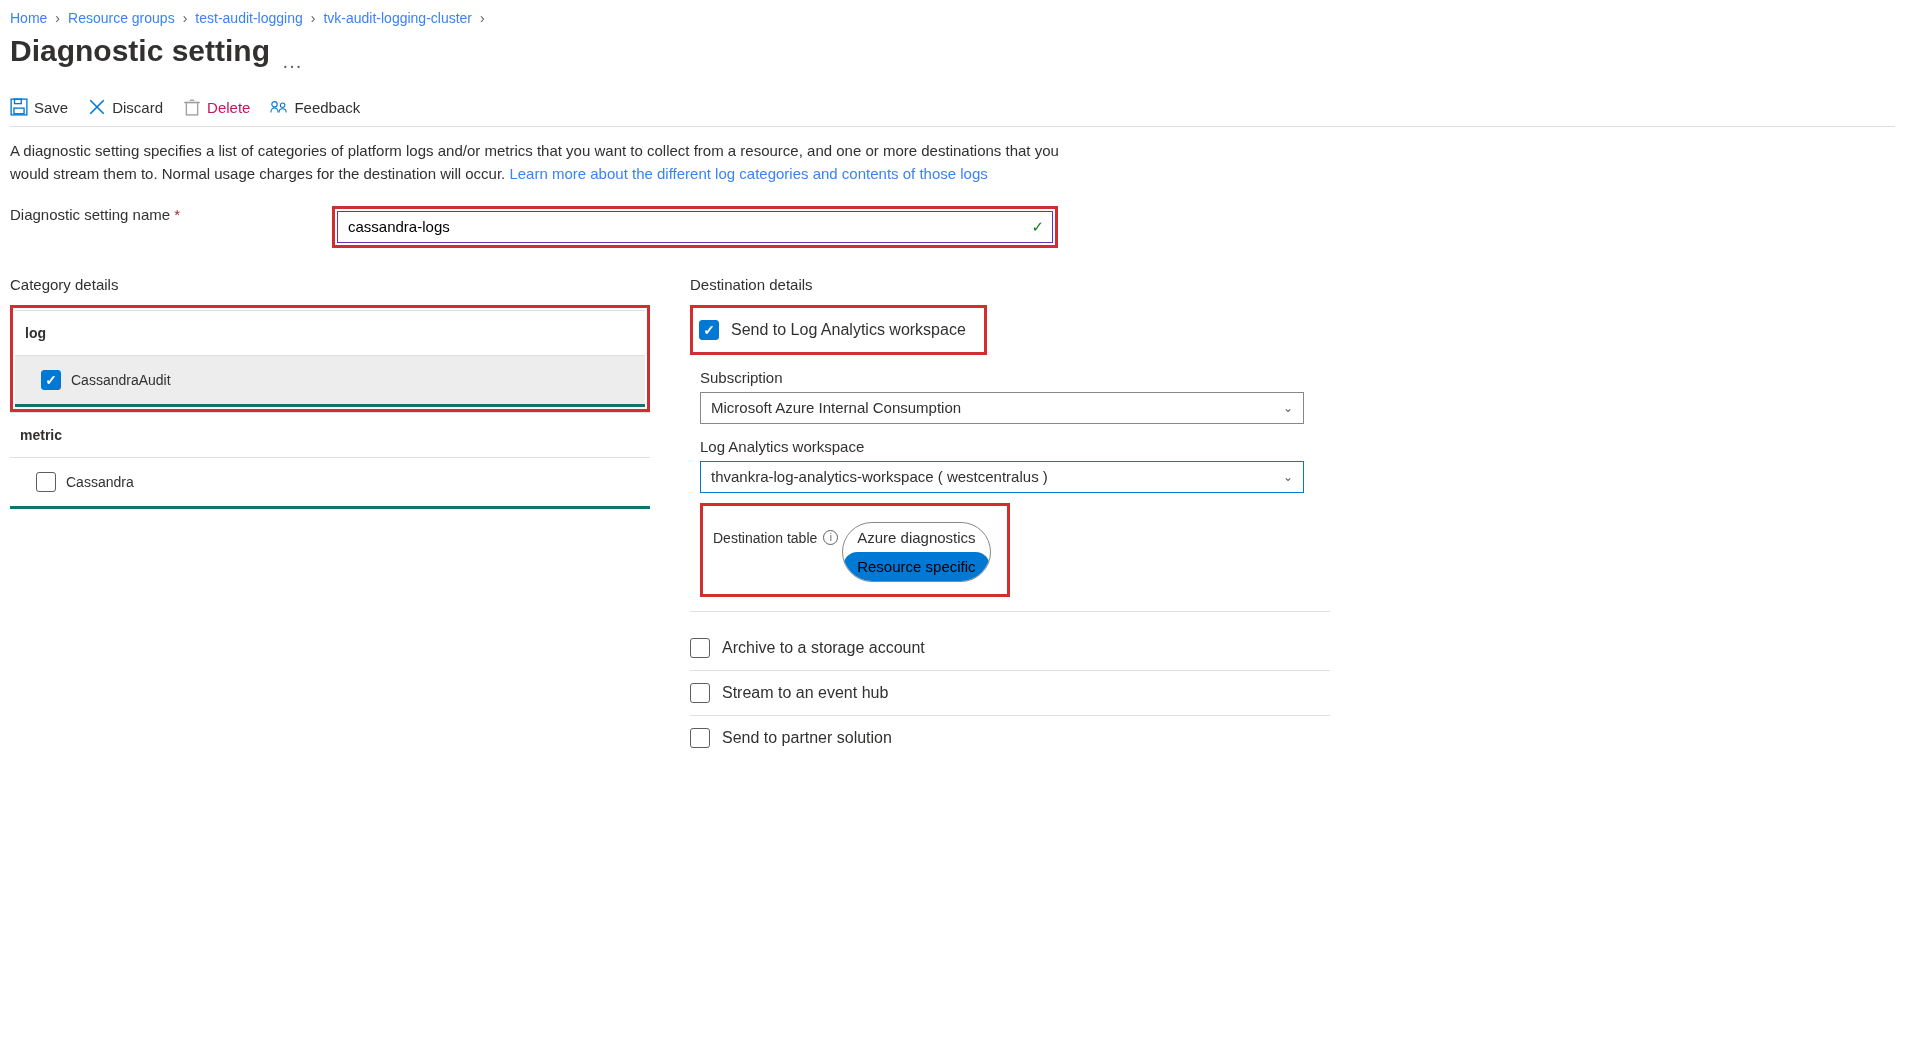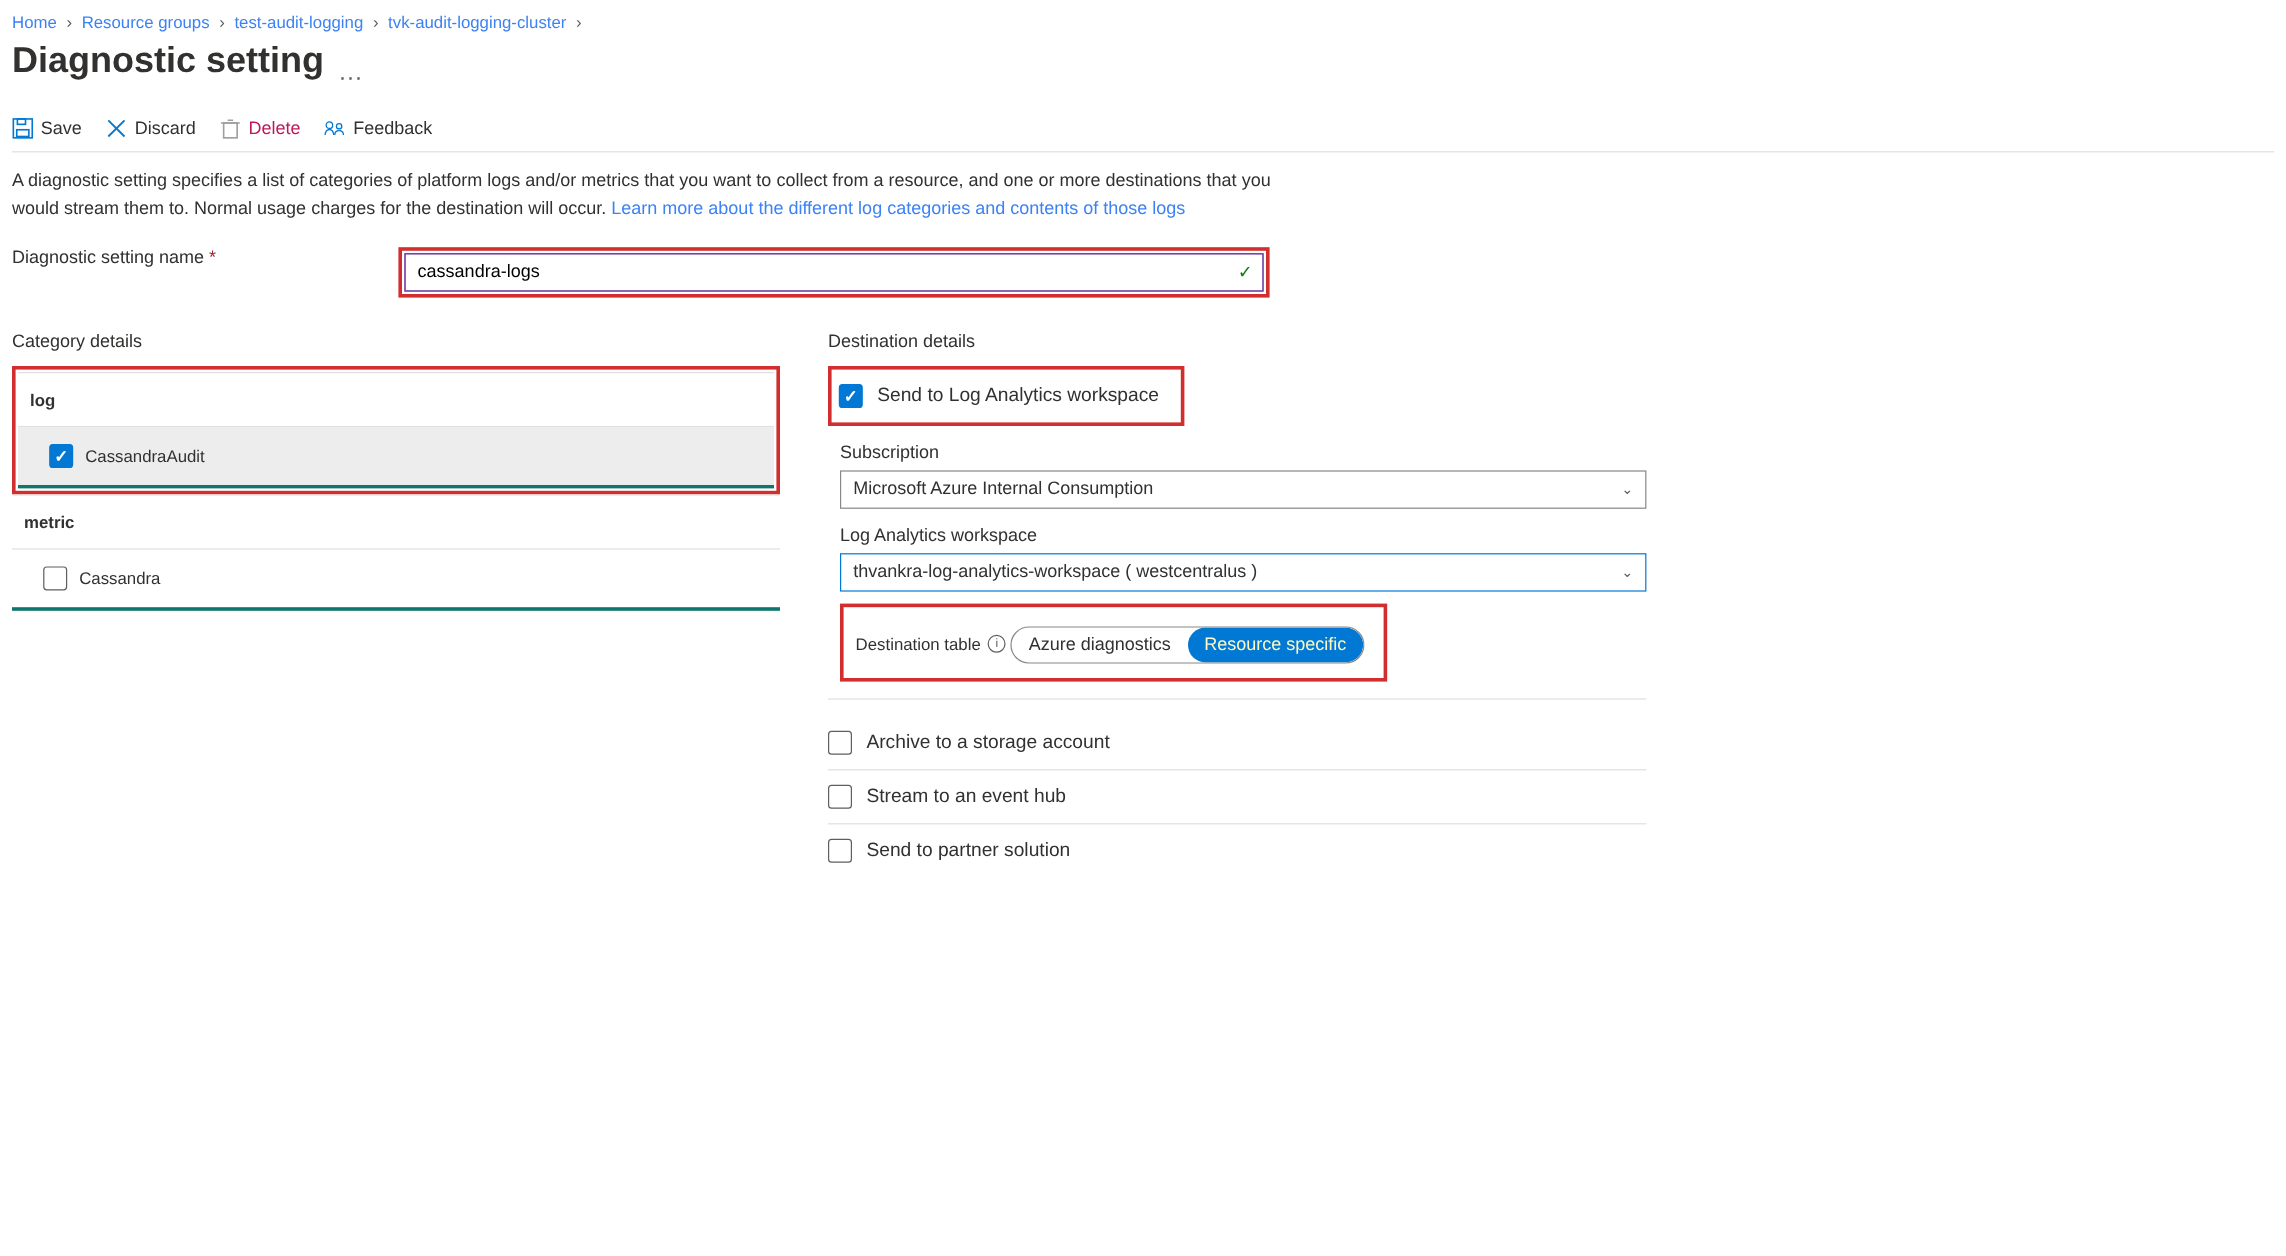--- a/index.html
+++ b/index.html
@@ -53,39 +53,39 @@
     width: 20px; height: 20px; border: 1px solid #605e5c; border-radius: 3px;
     display: flex; align-items: center; justify-content: center; cursor: pointer;
     flex-shrink: 0;
   }
   .chk.on { background: #0078d4; border-color: #0078d4; }
   .chk.on::after { content: "✓"; color: #fff; font-size: 14px; font-weight: bold; }
   .dest-block { padding-bottom: 14px; border-bottom: 1px solid #e1dfdd; margin-bottom: 14px; }
   .dest-check-row { display: flex; align-items: center; gap: 12px; font-size: 16px; }
   .field-label { font-size: 15px; margin: 14px 0 6px 0; }
   .select {
-    border: 1px solid #8a8886; height: 32px; width: 672px;
+    border: 1px solid #8a8886; height: 32px; width: 604px;
     display: flex; align-items: center; justify-content: space-between;
     padding: 0 10px; font-size: 15px; cursor: pointer;
   }
   .select.active { border-color: #0078d4; }
   .chev { font-size: 12px; color: #605e5c; }
   .field-indent { margin-left: 10px; }
   .dest-table-label { display: inline-flex; align-items: center; gap: 6px; }
   .info-icon {
     display: inline-flex; width: 15px; height: 15px; border: 1px solid #605e5c;
     border-radius: 50%; align-items: center; justify-content: center; font-size: 10px;
     color: #605e5c;
   }
   .toggle-pill {
     display: inline-flex; border: 1px solid #8a8886; border-radius: 999px;
-    overflow: hidden; margin-top: 8px; cursor: pointer;
+    overflow: hidden; margin-top: 8px; cursor: pointer; flex-direction: column;
   }
   .toggle-pill span { padding: 6px 14px; font-size: 15px; }
-  .toggle-pill .on { background: #0078d4; color: #fef9c3; border-radius: 999px; }
+  .toggle-pill .on { background: #0078d4; color: #000000; border-radius: 999px; }
   .simple-dest { display: flex; align-items: center; gap: 12px; padding: 12px 0; border-bottom: 1px solid #e1dfdd; font-size: 16px; }
   .highlight-send { display: inline-block; padding: 12px 18px 12px 6px; }
   .highlight-table { display: inline-block; padding: 8px 16px 12px 10px; margin-top: 10px; }
 </style>
 </head>
 <body>
 
 <div class="breadcrumb">
   <a>Home</a>
   <span class="sep">›</span>

